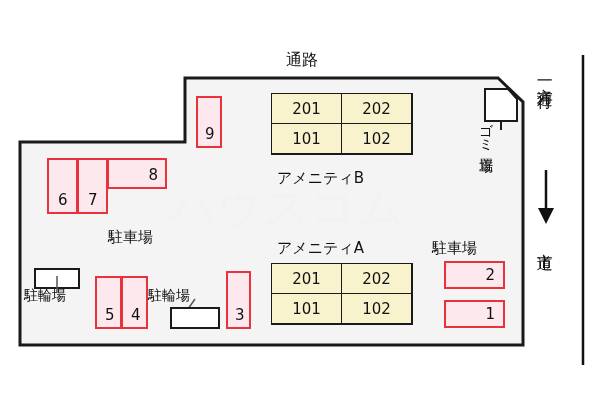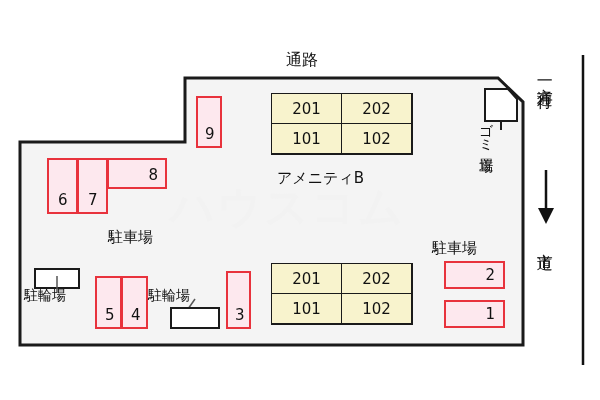--- a/index.html
+++ b/index.html
@@ -90,20 +90,21 @@
   <div class="abs lbl" style="left:286px;top:52px;font-size:16px;">通路</div>
 
   <div class="abs bldg" style="left:271px;top:93px;width:142px;height:62px;">
     <div class="cell">201</div>
     <div class="cell">202</div>
     <div class="cell">101</div>
     <div class="cell">102</div>
   </div>
   <div class="abs lbl" style="left:277px;top:171px;font-size:15px;">アメニティB</div>
 
+  <div class="abs lbl" style="left:277px;top:241px;font-size:15px;">アメニティA</div>
   <div class="abs bldg" style="left:271px;top:263px;width:142px;height:62px;">
     <div class="cell">201</div>
     <div class="cell">202</div>
     <div class="cell">101</div>
     <div class="cell">102</div>
   </div>
 
   <svg class="abs" style="left:484px;top:88px;" width="34" height="42" viewBox="0 0 34 42">
     <polygon points="1,1 24,1 33,11 33,33 1,33" fill="#ffffff" stroke="#1a1a1a" stroke-width="2"></polygon>
     <line x1="17" y1="33" x2="17" y2="43" stroke="#1a1a1a" stroke-width="2"></line>

